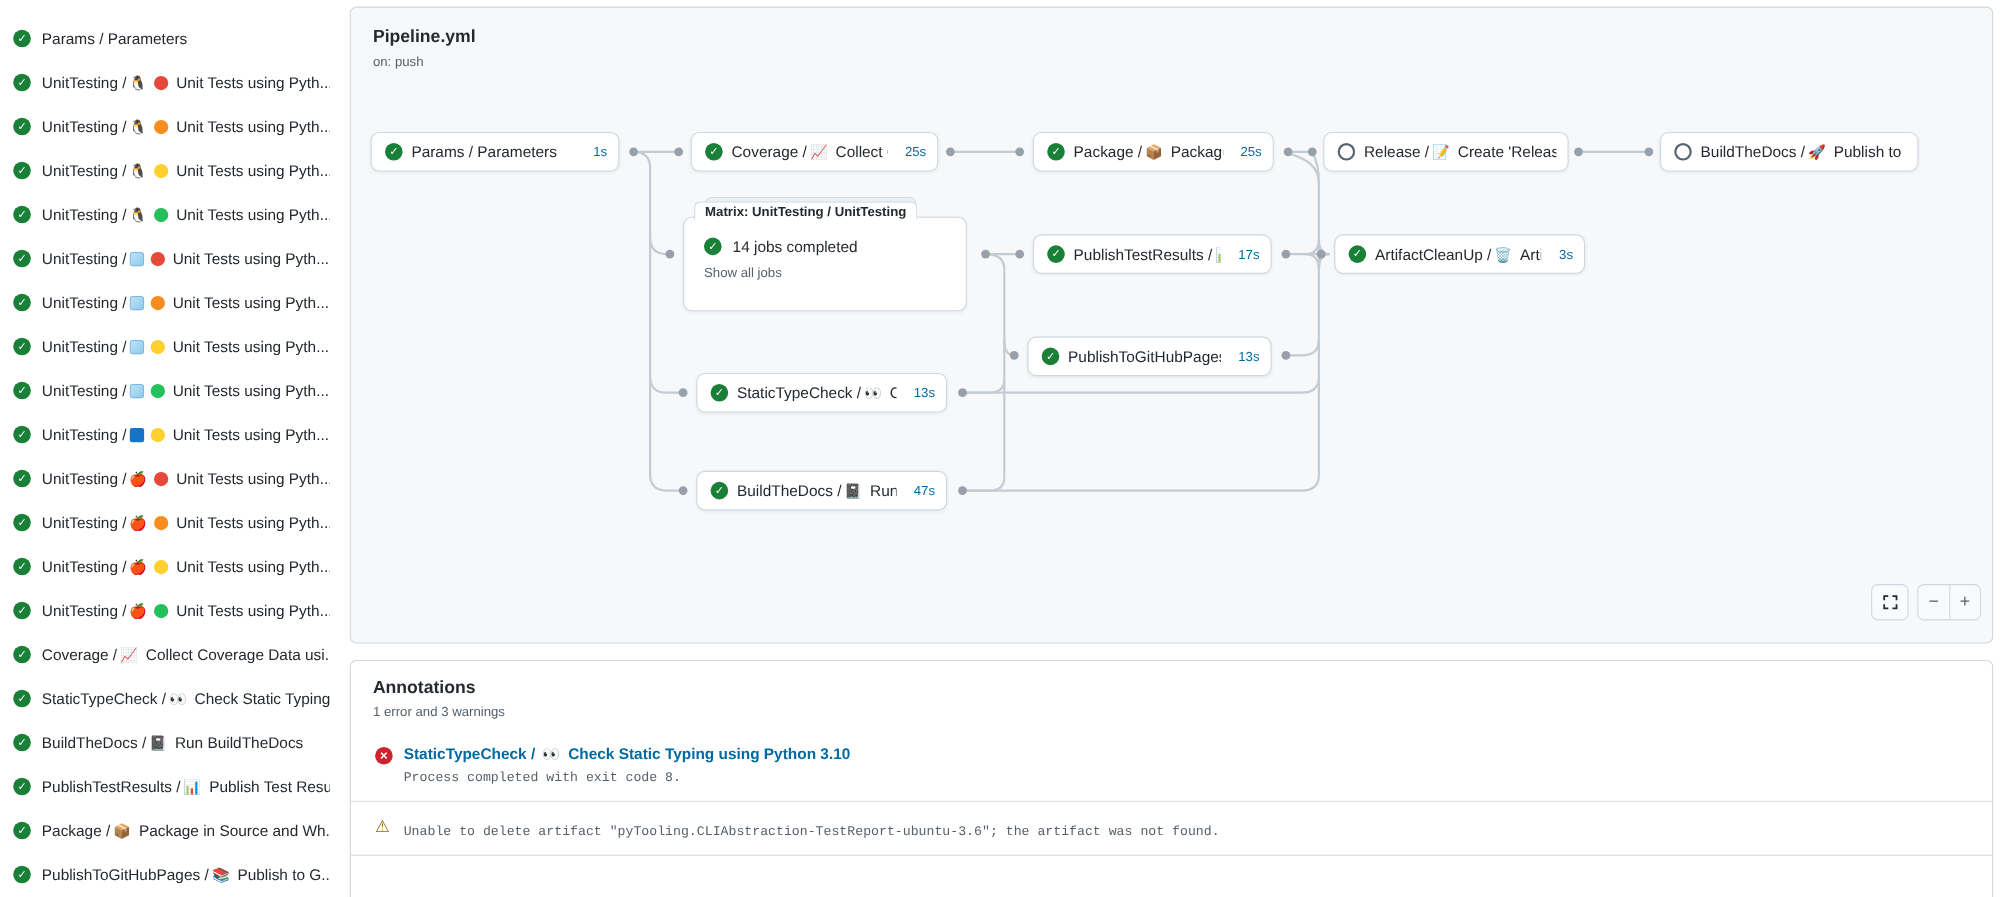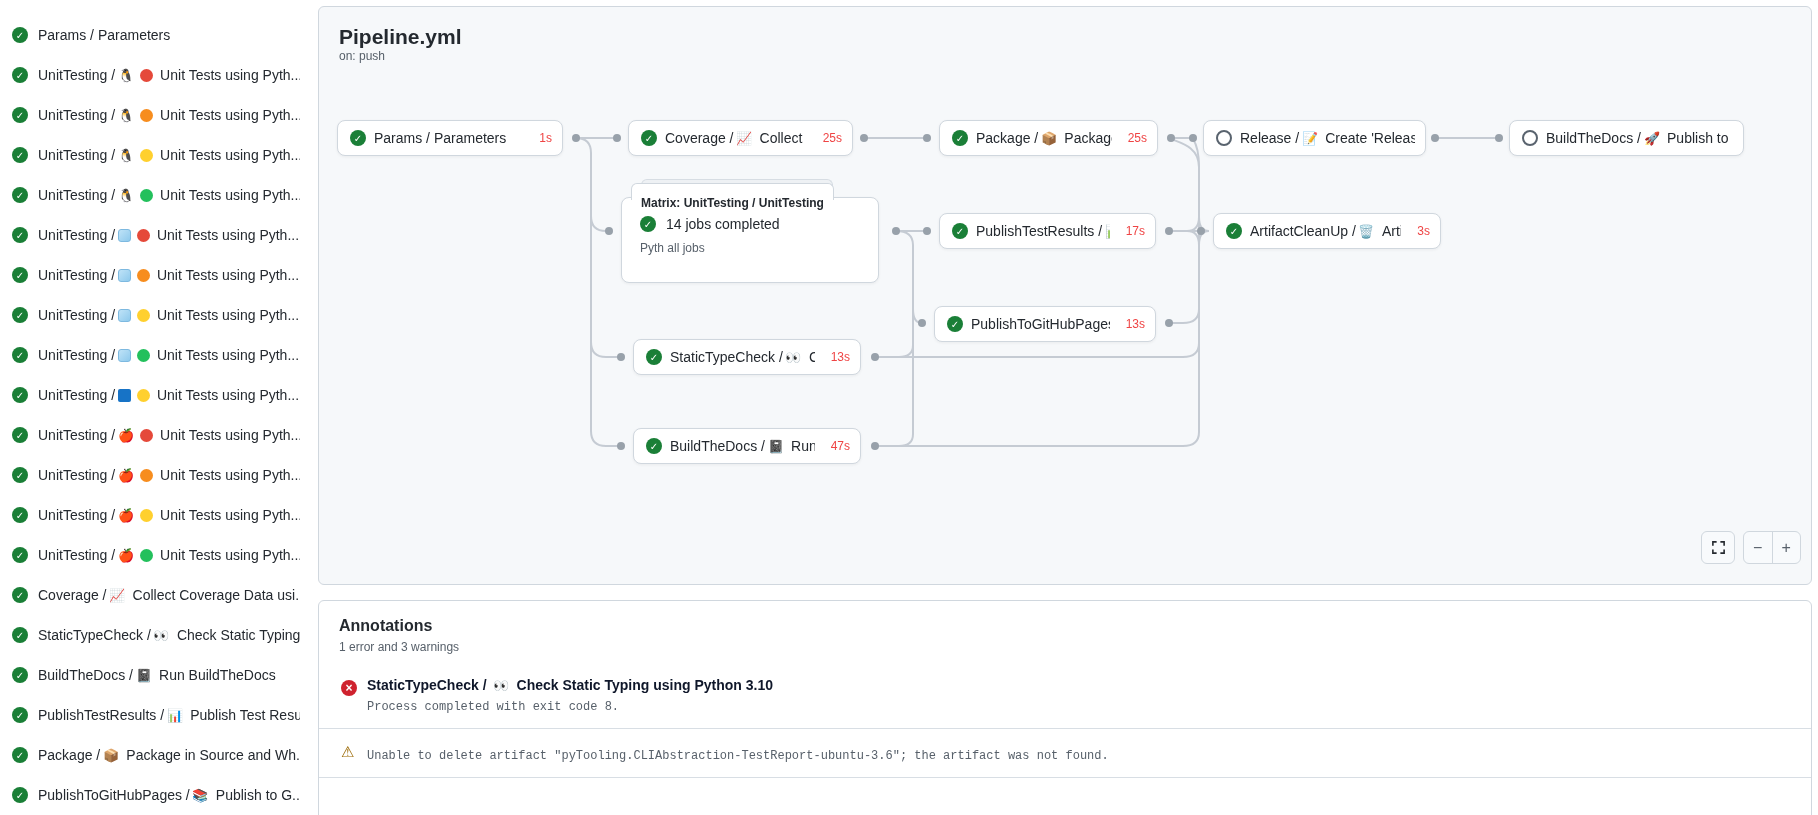--- a/index.html
+++ b/index.html
@@ -23,37 +23,37 @@
 
   .emoji { font-size:13px; margin:0 3px; line-height:1; }
   .icon-dot { display:inline-block; width:13px; height:13px; border-radius:50%; margin:0 3px; }
   .icon-sq  { display:inline-block; width:13px; height:13px; border-radius:2px; margin:0 3px; }
   .icon-ice { display:inline-block; width:13px; height:13px; border-radius:3px; margin:0 3px;
     background:linear-gradient(135deg,#bfe3f7 0%,#8ec9ec 100%); border:1px solid #7db9e0; }
 
   
   .graph-card { position:absolute; left:318px; top:6px; width:1494px; height:579px;
     background:#f6f8fa; border:1px solid #d0d7de; border-radius:6px; }
-  .graph-title { position:absolute; left:20px; top:18px; font-size:21px; font-weight:700; color:#24292f; }
+  .graph-title { position:absolute; left:20px; top:18px; font-size:16px; font-weight:700; color:#24292f; }
   .graph-sub { position:absolute; left:20px; top:42px; font-size:12px; color:#57606a; }
   .edges { position:absolute; left:0; top:0; width:1494px; height:579px; }
   .edges path { stroke:#c5cbd3; stroke-width:2; fill:none; }
   .edges circle { fill:#98a1aa; }
 
   .node { position:absolute; height:36px; background:#fff; border:1px solid #d0d7de; border-radius:8px;
     box-shadow:0 1px 3px rgba(31,35,40,.06); display:flex; align-items:center; padding:0 10px 0 12px; cursor:pointer; }
   .node .nlbl { display:flex; align-items:center; white-space:nowrap; overflow:hidden; font-size:14px; flex:1 1 auto; min-width:0; }
-  .node .dur { flex:0 0 auto; font-size:12px; color:#ef4444; margin-left:16px; }
+  .node .dur { flex:0 0 auto; font-size:12px; color:#0369a1; margin-left:16px; }
 
   
   .matrix-ghost { position:absolute; left:322px; top:172px; width:192px; height:16px; background:#eef1f4;
     border:1px solid #d7dde3; border-bottom:none; border-radius:6px 6px 0 0; }
   .matrix-tab { position:absolute; left:312px; top:176px; height:17px; background:#fff;
     border:1px solid #d0d7de; border-bottom:none; border-radius:6px 6px 0 0;
-    font-size:12px; font-weight:700; padding:12px 9px 0 9px; z-index:3; white-space:nowrap; }
+    font-size:12px; font-weight:700; padding:1px 9px 0 9px; z-index:3; white-space:nowrap; }
   .matrix-body { position:absolute; left:302px; top:190px; width:258px; height:86px; background:#fff;
     border:1px solid #d0d7de; border-radius:8px; box-shadow:0 1px 3px rgba(31,35,40,.06); z-index:2;
     padding:18px 0 0 18px; }
   .matrix-row { display:flex; align-items:center; font-size:14px; color:#24292f; }
   .matrix-link { margin-top:9px; font-size:12px; color:#57606a; cursor:pointer; }
 
   
   .ctl-fullscreen { position:absolute; left:1382px; top:524px; width:34px; height:33px; background:#f8fafc;
     border:1px solid #d0d7de; border-radius:6px; display:flex; align-items:center; justify-content:center; cursor:pointer; }
   .ctl-zoom { position:absolute; left:1424px; top:524px; width:58px; height:33px; background:#f8fafc;
@@ -66,21 +66,21 @@
   .ann-card { position:absolute; left:318px; top:600px; width:1494px; height:240px;
     background:#fff; border:1px solid #d0d7de; border-radius:6px; }
   .ann-head { padding:16px 20px 10px 20px; }
   .ann-title { font-size:16px; font-weight:700; color:#24292f; }
   .ann-sub { font-size:12px; color:#57606a; margin-top:5px; }
   .ann-row { padding:13px 20px 14px 22px; border-bottom:1px solid #d8dee4; display:flex; }
   .ann-icc { flex:0 0 26px; padding-top:1px; }
   .ann-err { width:16px; height:16px; border-radius:50%; background:#cf222e; color:#fff;
     display:inline-flex; align-items:center; justify-content:center; font-size:12px; font-weight:bold; }
   .ann-warn { color:#9a6700; font-size:15px; line-height:16px; }
-  .ann-t { font-size:14px; font-weight:700; color:#0f172a; cursor:pointer; }
+  .ann-t { font-size:14px; font-weight:700; color:#0369a1; cursor:pointer; }
   .ann-t .emoji { font-size:13px; }
   .ann-m { margin-top:7px; font-size:12px; color:#57606a;
     font-family:"Liberation Mono","DejaVu Sans Mono",monospace; }
 </style>
 </head>
 <body>
 
 <div class="sidebar">
   <div id="side-list">
       <div class="side-item" style="top: 15px;">
@@ -307,21 +307,21 @@
       <circle cx="556" cy="439" r="4"></circle>
   </svg>
 
   <div class="matrix-ghost"></div>
   <div class="matrix-tab">Matrix: UnitTesting / UnitTesting</div>
   <div class="matrix-body">
     <div class="matrix-row">
       <span class="st-success">✓</span>
       <span>14 jobs completed</span>
     </div>
-    <div class="matrix-link">Pyth all jobs</div>
+    <div class="matrix-link">Show all jobs</div>
   </div>
 
   <div id="node-layer">
       <div class="node" style="left: 18px; top: 113px; width: 226px;">
         <span class="st-success">✓</span>
         <span class="nlbl">
           <span>Params / Parameters</span>
         </span>
         <span class="dur">1s</span>
       </div>

